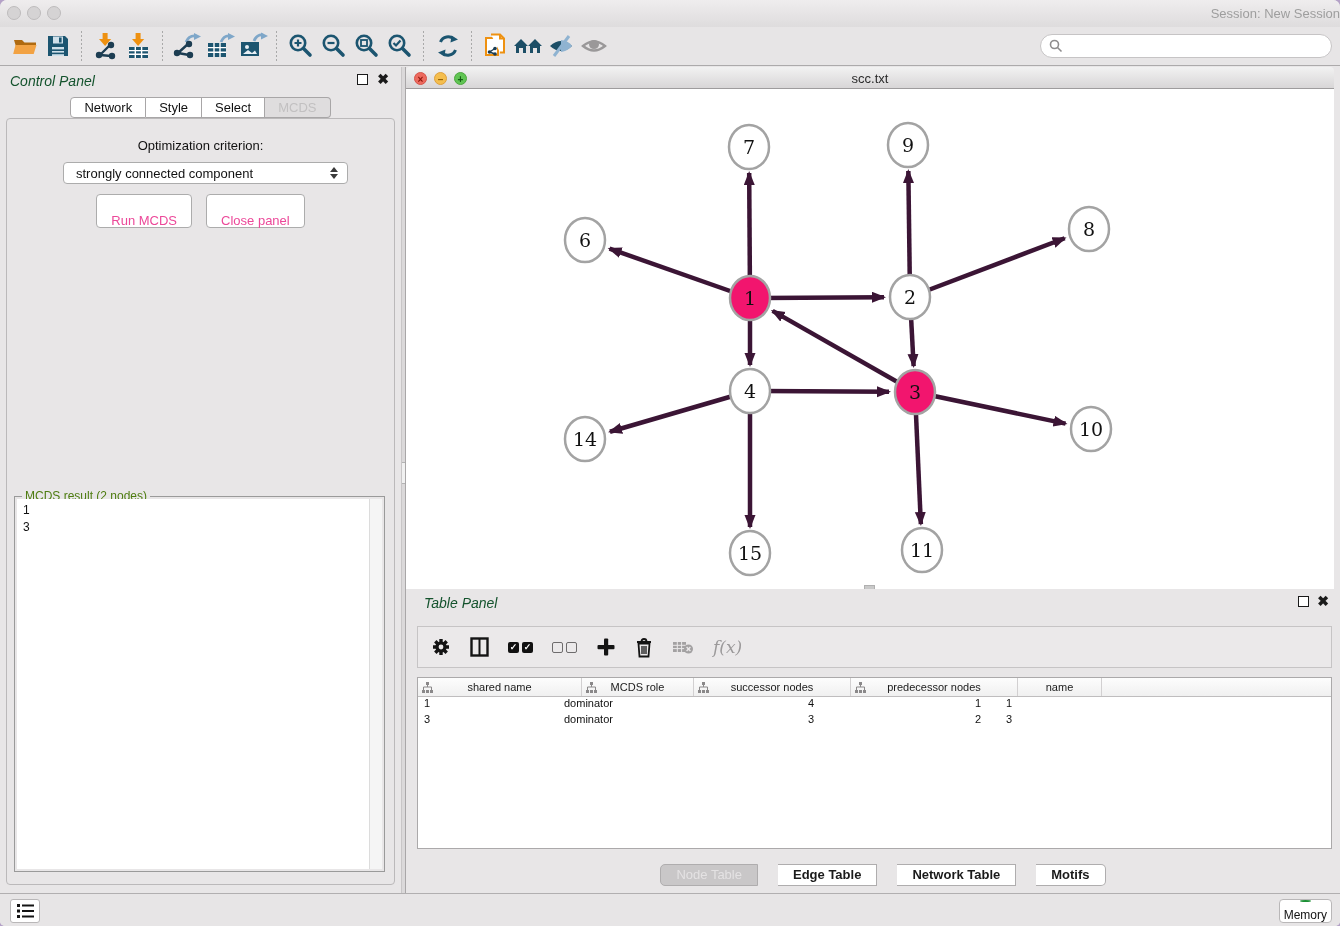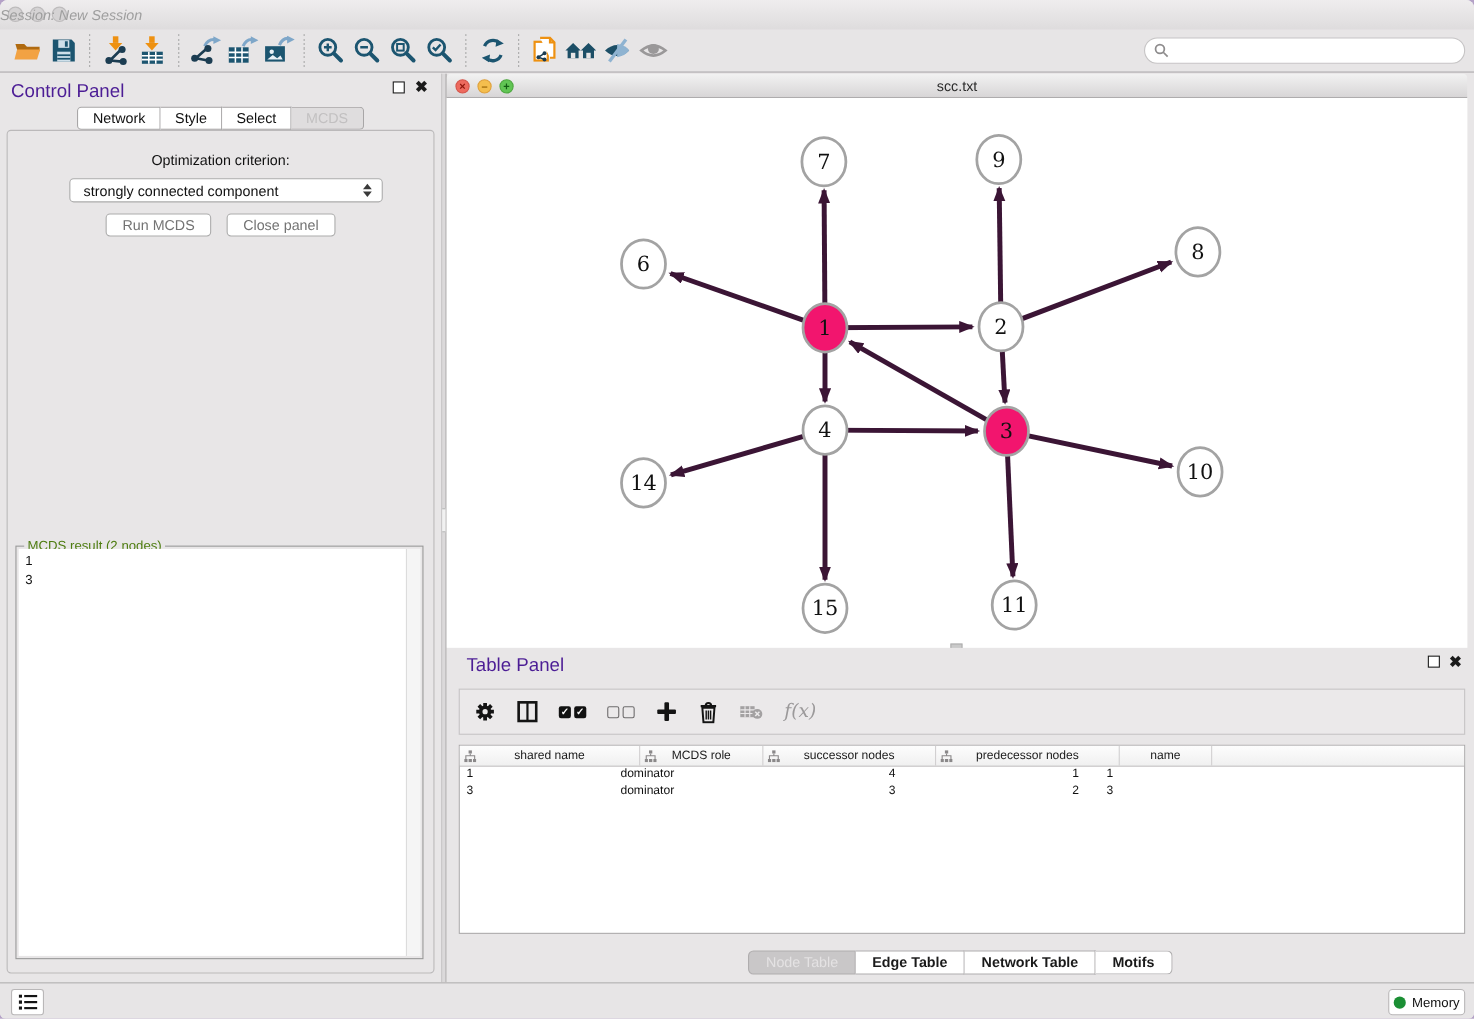--- a/index.html
+++ b/index.html
@@ -6,60 +6,60 @@
   html,body { width:1340px; height:926px; }
   body { background:#B4A1C7; font-family:"Liberation Sans", sans-serif; color:#111; overflow:hidden; }
 
   .app-window { position:absolute; inset:0; background:#E8E6E7; border-radius:7px 7px 5px 5px; overflow:hidden; }
 
   
   .titlebar { position:absolute; left:0; right:0; top:0; height:27px;
     background:linear-gradient(#EFEDEE,#DEDCDD); }
   .tl-dot { position:absolute; top:6px; width:14px; height:14px; border-radius:50%;
     background:#D5D3D4; border:1px solid #BDBBBC; }
-  .title-text { position:absolute; left:0; right:0; top:6px; text-align:left;
-    font-size:13px; color:#9E9E9E;font-style:italic; }
+  .title-text { position:absolute; left:0; right:0; top:6px; text-align:right;
+    font-size:13px; color:#9E9E9E; }
 
   
   .toolbar { position:absolute; left:0; right:0; top:27px; height:39px;
     background:#E7E5E6; border-bottom:1px solid #ACAAAB;
     display:flex; align-items:center; padding:0 8px; }
   .tb-btn { width:33px; height:33px; display:flex; align-items:center; justify-content:center; flex:0 0 auto; }
   .tb-sep { width:1px; height:30px; margin:0 7px; flex:0 0 auto;
     background:repeating-linear-gradient(#A9A9A9 0 2px, transparent 2px 4px); }
   .searchbox { margin-left:auto; width:292px; height:24px; background:#fff;
     border:1px solid #C6C4C5; border-radius:12px; display:flex; align-items:center; padding:0 8px; }
   .searchbox input { border:none; outline:none; flex:1; font-size:12px; margin-left:5px; background:transparent; }
 
   
   .main { position:absolute; left:0; right:0; top:67px; bottom:33px; }
 
   
   .control-panel { position:absolute; left:0; top:0; width:401px; bottom:0; background:#E8E6E7; }
   .panel-head { position:absolute; left:0; right:0; top:0; height:26px; }
-  .panel-title { position:absolute; left:10px; top:6px; font-size:17px; color:#4c1d95; }
+  .panel-title { position:absolute; left:10px; top:6px; font-size:14px; color:#14532d;font-style:italic; }
   .float-ico { position:absolute; top:7px; width:11px; height:11px; border:1.6px solid #1A1A1A; background:#fff; }
   .close-ico { position:absolute; top:4px; font-size:14px; font-weight:bold; color:#1A1A1A; line-height:16px; }
   .cp-body { position:absolute; left:6px; right:6px; top:51px; bottom:8px;
     border:1px solid #BBB9BA; border-radius:4px; background:#E8E6E7; }
   .cp-tabs { position:absolute; left:0; right:0; top:30px; display:flex; justify-content:center; z-index:2; }
   .cp-tab { height:21px; padding:0 13px; background:#fff; border:1px solid #A8A6A7; border-left:none;
     font-size:13px; line-height:19px; color:#111; }
   .cp-tab:first-child { border-left:1px solid #A8A6A7; border-radius:4px 0 0 4px; }
   .cp-tab.active { background:#DFDDDE; color:#C2C0C1; border-radius:0 4px 4px 0; }
   .opt-label { position:absolute; left:0; right:0; top:19px; text-align:center; font-size:13px; }
   .dropdown { position:absolute; left:38px; right:46px; top:43px; height:22px; background:#fff;
     border:1px solid #ACACAC; border-radius:4px; display:flex; align-items:center; font-size:13px;margin-left:18px; }
   .dropdown .dd-text { margin-left:12px; flex:1; }
   .stepper { width:18px; display:flex; flex-direction:column; align-items:center; gap:2px; margin-right:4px; }
   .stepper .up { width:0; height:0; border-left:4px solid transparent; border-right:4px solid transparent; border-bottom:5px solid #3A3A3A; }
   .stepper .down { width:0; height:0; border-left:4px solid transparent; border-right:4px solid transparent; border-top:5px solid #3A3A3A; }
   .cp-buttons { position:absolute; left:0; right:0; top:75px; display:flex; justify-content:center; gap:14px; }
-  .mac-btn { height:21px; padding:0 14px; background:#fff; border:1px solid #ACACAC; border-radius:4px;
-    font-size:13px; line-height:19px; color:#737373; }
+  .mac-btn { height:21px; padding:16px 14px; background:#fff; border:1px solid #ACACAC; border-radius:4px;
+    font-size:13px; line-height:19px; color:#ec4899; }
   .result-group { position:absolute; left:7px; right:9px; top:377px; height:376px; border:1px solid #9A9A9A; }
   .result-legend { position:absolute; top:-8px; left:7px; background:#E8E6E7; padding:0 3px; font-size:12px; color:#4d7c0f; }
   .result-area { position:absolute; inset:2px; background:#fff; }
   .result-text { position:absolute; inset:0 15px 0 0; padding:3px 6px; font-size:12px; line-height:17px; white-space:pre-line; }
   .result-scroll { position:absolute; top:0; bottom:0; right:0; width:13px; background:#F5F5F5; border-left:1px solid #DCDCDC; }
 
   
   .v-divider { position:absolute; left:401px; top:0; width:5px; bottom:0; background:#DBD9DA;
     border-left:1px solid #C8C6C7; border-right:1px solid #A9A7A8; }
   .v-handle { position:absolute; left:0; right:0; top:395px; height:22px; background:#F1F1F1;
@@ -89,31 +89,31 @@
   .th { position:relative; border-right:1px solid #D2D0D1; display:flex; align-items:center; justify-content:center;
     font-size:11px; color:#1A1A1A; }
   .th .org { position:absolute; left:4px; top:4px; }
   .tp-row { display:flex; height:16px; font-size:11px; }
   .td { overflow:hidden; white-space:nowrap; }
   .td.l { text-align:left; padding-left:6px; }
   .td.l2 { text-align:left; padding-left:12px; }
   .td.r { text-align:right; padding-right:13px; }
   .tp-tabs { position:absolute; left:0; right:0; bottom:7px; display:flex; justify-content:center; }
   .tp-tab { height:22px; padding:0 15px; background:#fff; border:1px solid #AFADAE; border-left:none;
-    font-size:13px; font-weight:bold; line-height:20px; color:#1A1A1A; }
+    font-size:13px; font-weight:bold; line-height:20px; color:#1A1A1A;margin-left:20px; }
   .tp-tab:first-child { border-left:1px solid #AFADAE; border-radius:5px 0 0 5px; }
   .tp-tab:last-child { border-radius:0 5px 5px 0; }
   .tp-tab.active { background:#C9C7C8; color:#E4E2E3; font-weight:normal; }
 
   
   .statusbar { position:absolute; left:0; right:0; bottom:0; height:33px; background:#E7E5E6; border-top:1px solid #B1AFB0; }
   .sb-left-btn { position:absolute; left:10px; top:5px; width:30px; height:24px; background:#fff;
     border:1px solid #B9B7B8; border-radius:3px; display:flex; align-items:center; justify-content:center; }
   .memory-btn { position:absolute; right:8px; top:5px; height:24px; background:#fff; border:1px solid #B9B7B8;
-    border-radius:4px; display:flex; align-items:center; gap:6px; padding:0 4px; font-size:12px; }
+    border-radius:4px; display:flex; align-items:center; gap:6px; padding:0 4px; font-size:12px;flex-direction:column; }
   .mem-dot { width:11px; height:11px; border-radius:50%; background:#1B8F34; }
 </style>
 </head>
 <body>
 
 <div class="app-window">
 
   <div class="titlebar">
     <div class="tl-dot" style="left:7px"></div>
     <div class="tl-dot" style="left:27px"></div>

